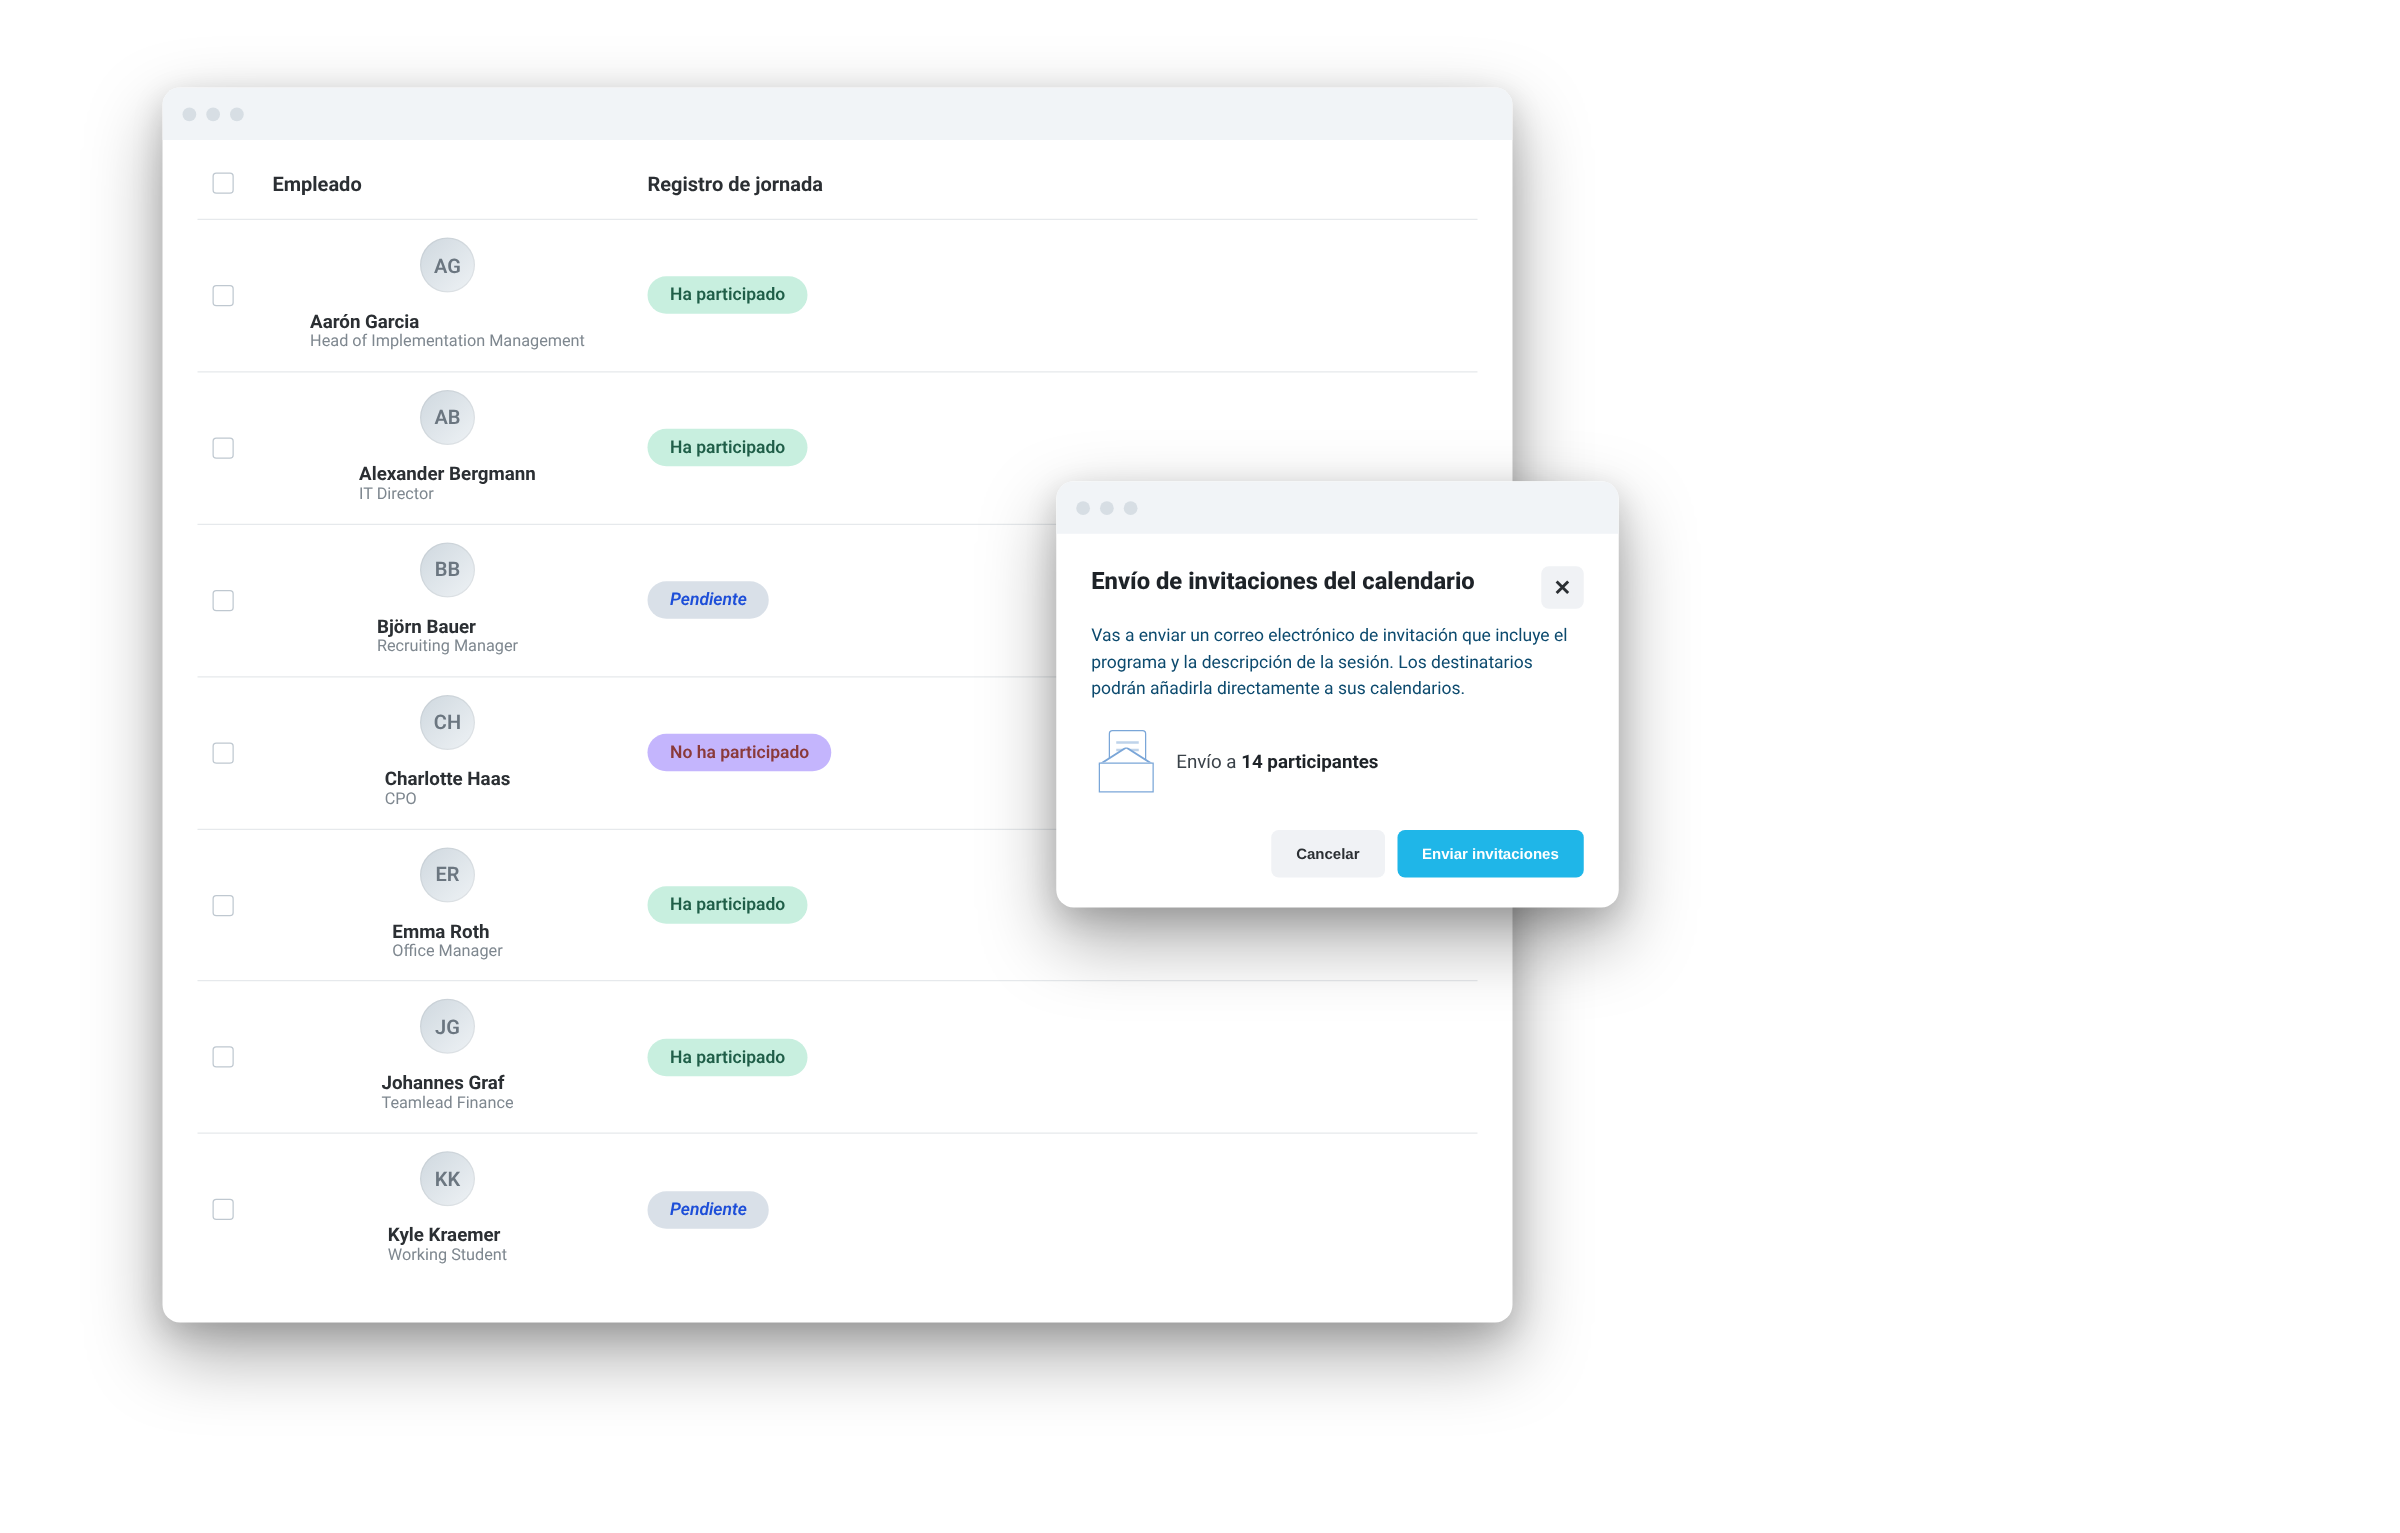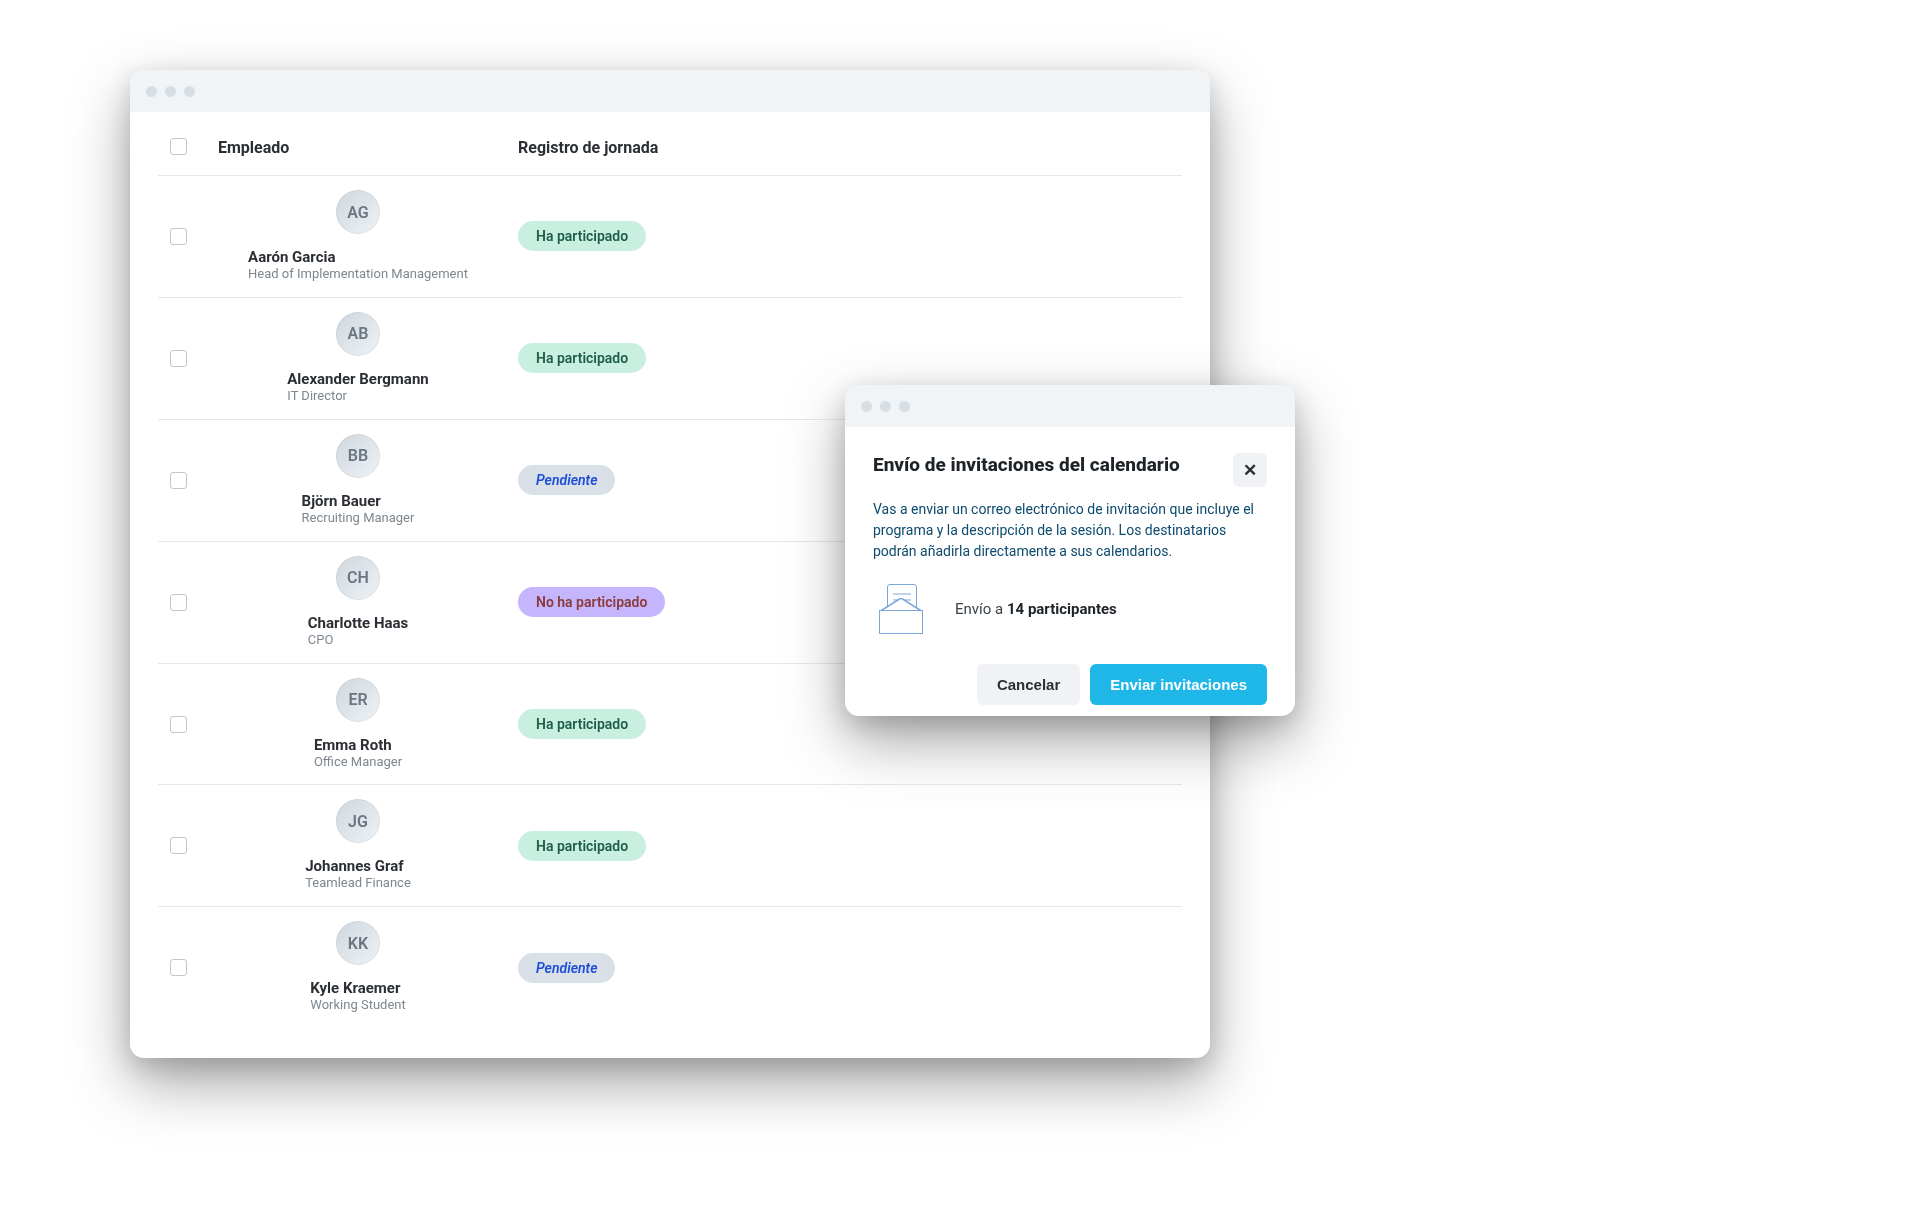--- a/index.html
+++ b/index.html
@@ -92,21 +92,21 @@
   .badge-gray  { background: #d9e0e8; color: #1d4ed8; font-style: italic; }
   .badge-red   { background: #c4b5fd; color: #8a3a3a; }
 
   .modal-window {
     position: absolute;
     top: 315px;
     left: 715px;
     width: 450px;
   }
   .modal-body {
-    padding: 26px 28px 11px 28px;
+    padding: 26px 28px 24px 28px;
   }
   .modal-head {
     display: flex;
     align-items: flex-start;
     justify-content: space-between;
     gap: 12px;
     margin-bottom: 12px;
   }
   .modal-title {
     font-size: 19px;
@@ -124,21 +124,21 @@
   }
   .modal-desc {
     font-size: 14px;
     color: #0c4a6e;
     line-height: 1.5;
     margin-bottom: 22px;
   }
   .send-row {
     display: flex;
     align-items: center;
-    gap: 22px;
+    gap: 8px;
     margin-bottom: 30px;
   }
   .mail-ill {
     width: 60px; height: 50px;
     position: relative;
   }
   .mail-doc {
     position:absolute; top:0; left:14px; width:30px; height:34px;
     background:#fff; border:1.5px solid #7aa6d8; border-radius:3px 3px 0 0;
   }
@@ -158,21 +158,21 @@
   .send-text { font-size: 15px; color: #3a4249; }
   .send-text .bold { font-weight: 700; color:#1e2328; }
   .modal-actions {
     display: flex;
     justify-content: flex-end;
     gap: 10px;
   }
   .btn {
     padding: 12px 20px;
     border-radius: 6px;
-    font-size: 15px;
+    font-size: 12px;
     font-weight: 700;
     cursor: pointer;
     border: none;
   }
   .btn-secondary { background: #f0f2f5; color: #2b2f33; }
   .btn-primary   { background: #1fb6e8; color: #fff; }
 </style>
 </head>
 <body>
 

